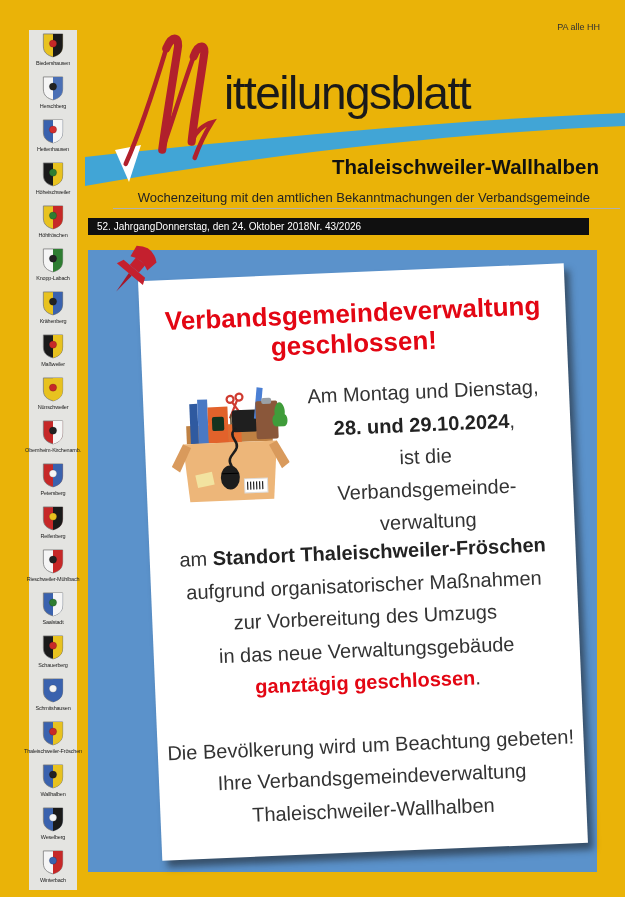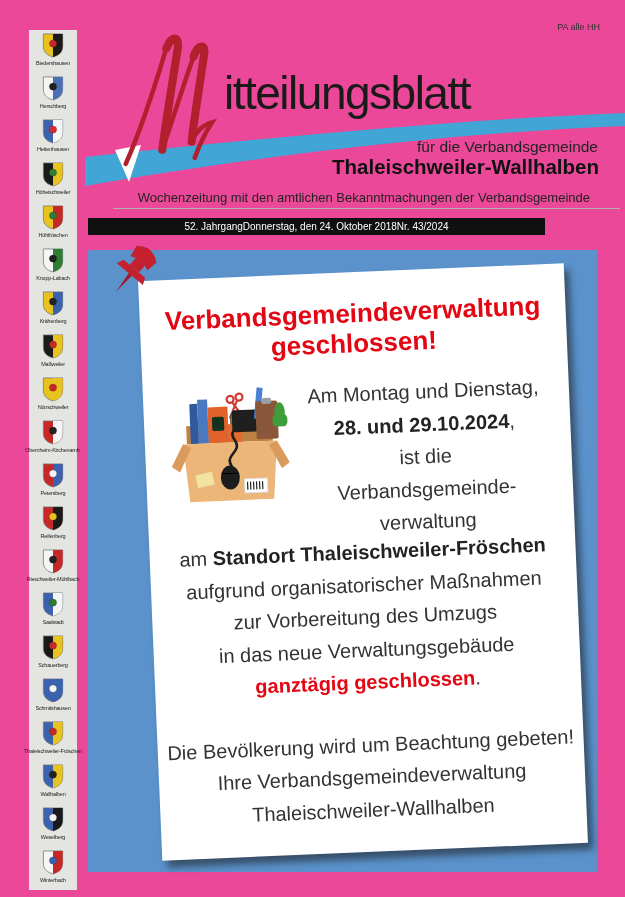--- a/index.html
+++ b/index.html
@@ -1,40 +1,40 @@
 <!DOCTYPE html>
 <html style="--accent-red: #e30613; --masthead-red: #b1202c; --swoosh-blue: #41a5d6; --panel-blue: #5b92cb; --bar-black: #101010; --sidebar-gray: #e4e4e1;"><head>
 <meta charset="utf-8">
 <style>
   :root{
     --accent-red:#e30613; --masthead-red:#b1202c; --swoosh-blue:#41a5d6;
     --panel-blue:#5b92cb; --bar-black:#101010; --sidebar-gray:#e4e4e1;
   }
   *{margin:0;padding:0;box-sizing:border-box}
   body{background:#888;font-family:"Liberation Sans",sans-serif}
-  .page{position:relative;width:625px;height:897px;background:#ec4899;margin:0 auto;overflow:hidden}
+  .page{position:relative;width:625px;height:897px;background:#eab308;margin:0 auto;overflow:hidden}
 
   
   .sidebar{position:absolute;left:29px;top:30px;width:48px;height:860px;background:var(--sidebar-gray);display:flex;flex-direction:column}
   .muni{height:43px;display:flex;flex-direction:column;align-items:center;justify-content:flex-start;padding-top:2px}
   .crest{width:24px;height:27px;flex:0 0 auto}
   .muni-label{font-size:5.5px;letter-spacing:-.2px;color:#222;white-space:nowrap;margin-top:1px;text-align:center}
 
   
   .corner-note{position:absolute;top:22px;right:25px;font-size:9px;color:#333}
   .m-svg{position:absolute;left:116px;top:26px;width:130px;height:142px}
   .swoosh-svg{position:absolute;left:85px;top:100px;width:540px;height:130px}
   .title-rest{position:absolute;left:224px;top:70px;font-size:46px;letter-spacing:-1.5px;color:#1a1a1a;line-height:1}
   .sub1{position:absolute;right:27px;top:138px;font-size:15.5px;color:#222}
   .sub2{position:absolute;right:26px;top:155px;font-size:20.5px;font-weight:bold;color:#111}
   .tagline{position:absolute;right:35px;top:190px;font-size:13px;color:#222}
   .rule{position:absolute;left:113px;top:208px;width:507px;height:1px;background:#b0b0b0}
 
   
-  .issue-bar{position:absolute;left:88px;top:218px;width:457px;height:17px;background:var(--bar-black);color:#fff;font-size:10px;display:flex;align-items:center;justify-content:center;padding:0 9px}
+  .issue-bar{position:absolute;left:88px;top:218px;width:501px;height:17px;background:var(--bar-black);color:#fff;font-size:10px;display:flex;align-items:center;justify-content:flex-start;padding:0 9px}
 
   
   .blue-panel{position:absolute;left:88px;top:250px;width:509px;height:622px;background:var(--panel-blue)}
   .card{position:absolute;left:150px;top:272px;width:426px;height:580px;background:#fff;transform:rotate(-2.4deg);box-shadow:5px 7px 7px rgba(25,25,25,.55);padding:0 8px}
   .pin-svg{position:absolute;left:102px;top:240px;width:66px;height:66px;z-index:5}
 
   .headline{margin-top:26px;text-align:center;font-size:26px;font-weight:bold;color:var(--accent-red);line-height:30px}
   .intro-row{position:relative;margin-top:8px;height:166px}
   .boxart{position:absolute;left:18px;top:4px;width:118px;height:152px}
   .intro-lines{position:absolute;left:138px;right:4px;top:12px;text-align:center}
@@ -223,29 +223,28 @@
     <g stroke="var(--masthead-red)" fill="none" stroke-linecap="round">
       <path d="M8 136 C24 100 36 62 48 22" stroke-width="4.5"></path>
       <path d="M48 22 C54 8 62 10 59 24 C53 62 47 98 44 122" stroke-width="8"></path>
       <path d="M44 122 C56 88 66 54 75 30" stroke-width="4.5"></path>
       <path d="M75 30 C80 16 88 18 85 30 C80 64 75 94 73 114" stroke-width="8"></path>
       <path d="M73 114 C77 104 85 97 93 95 C86 106 80 119 76 130" stroke-width="4.5"></path>
     </g>
   </svg>
 
   <div class="title-rest">itteilungsblatt</div>
-  <div class="sub1">für die Verbandsgemeinde</div>
   <div class="sub2">Thaleischweiler-Wallhalben</div>
   <div class="tagline">Wochenzeitung mit den amtlichen Bekanntmachungen der Verbandsgemeinde</div>
   <div class="rule"></div>
 
   <div class="issue-bar">
     <span>52. Jahrgang</span>
     <span>Donnerstag, den 24. Oktober 2018</span>
-    <span>Nr. 43/2024</span>
+    <span>Nr. 43/2026</span>
   </div>
 
   <div class="blue-panel"></div>
 
   <svg class="pin-svg" viewBox="0 0 66 66">
     <g transform="rotate(40 33 28)">
       <path d="M20 10 q13 -11 26 0 l-2 12 q-11 -6 -22 0 Z" fill="#c4202e"></path>
       <rect x="27" y="19" width="12" height="10" fill="#c4202e"></rect>
       <path d="M19 29 h28 l3 7 h-34 Z" fill="#c4202e"></path>
       <path d="M31.5 36 h4 l-1.8 22 Z" fill="#a5182a"></path>

